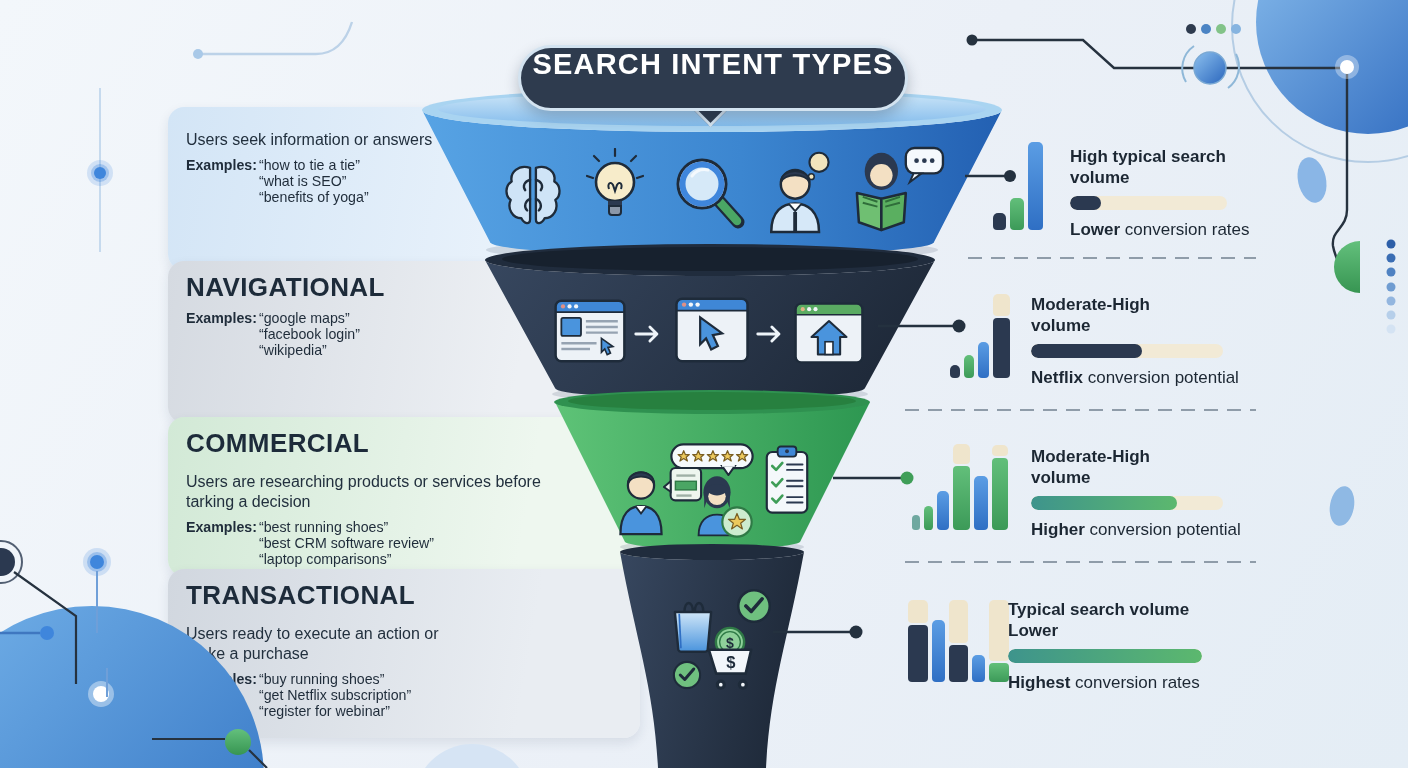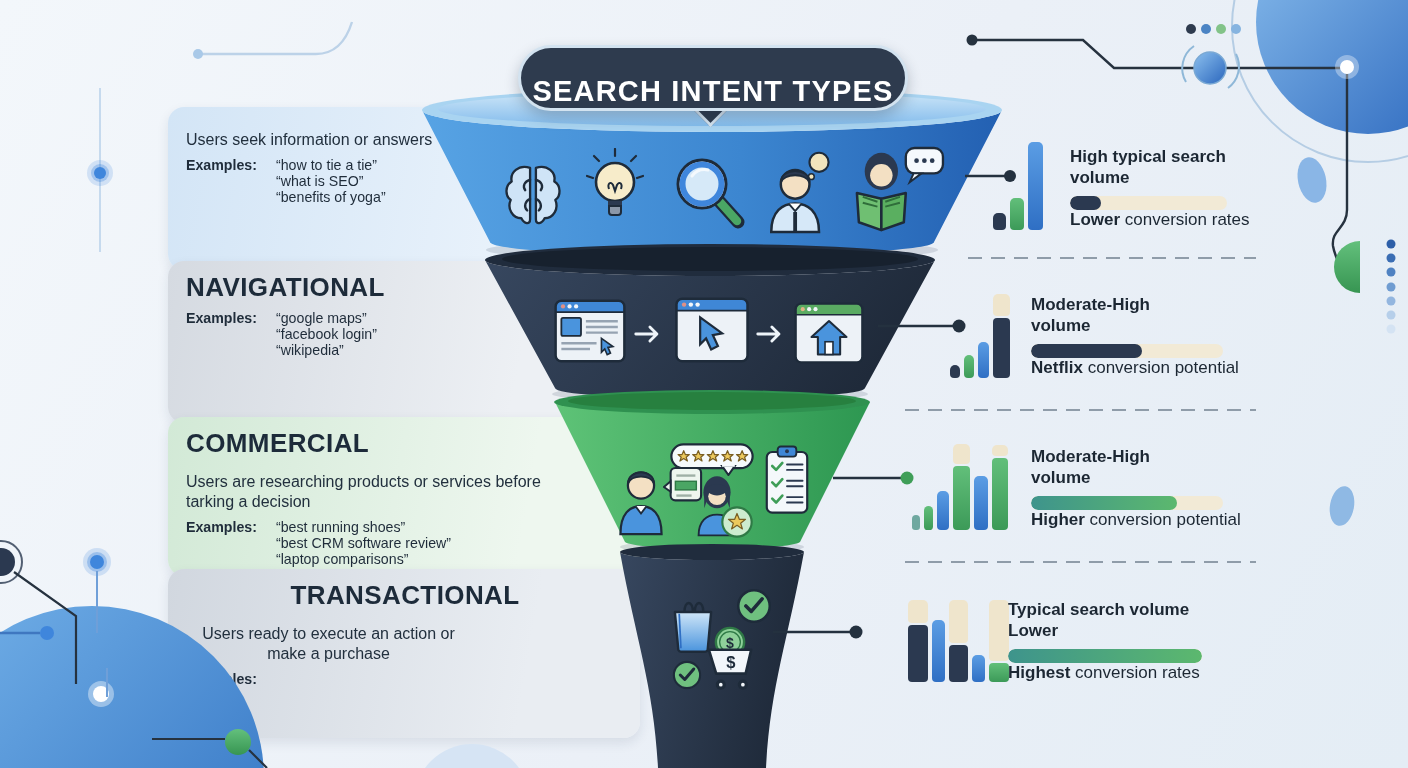--- a/index.html
+++ b/index.html
@@ -11,46 +11,46 @@
   
   .card{position:absolute;border-radius:16px;padding:10px 16px 10px 18px;z-index:1;
     box-shadow:0 5px 12px rgba(30,50,80,.10);}
   .card-informational{left:168px;top:107px;width:430px;height:143px;
     background:linear-gradient(100deg,#d3e5f6 0%,#e9f2fb 75%);}
   .card-navigational{left:168px;top:261px;width:430px;height:142px;
     background:linear-gradient(100deg,#d5dae1 0%,#edf0f4 75%);}
   .card-commercial{left:168px;top:417px;width:438px;height:139px;
     background:linear-gradient(100deg,#d2e9d6 0%,#eef7ef 75%);}
   .card-transactional{left:168px;top:569px;width:438px;height:149px;
-    background:linear-gradient(100deg,#d1d7df 0%,#e9edf2 75%);text-align:center;}
+    background:linear-gradient(100deg,#d1d7df 0%,#e9edf2 75%);}
   .card-title{font-size:26px;font-weight:800;letter-spacing:.4px;color:#1d2b3a;line-height:32px;}
   .card-desc{font-size:16px;line-height:20px;color:#22303e;margin-top:13px;}
   .desc-w1{max-width:410px;}.desc-w2{max-width:260px;}.desc-w3{max-width:380px;}.desc-w4{max-width:285px;}
   .examples{display:flex;margin-top:8px;font-size:14.2px;color:#1f2c3a;line-height:15.8px;}
-  .examples-label{font-weight:700;margin-right:19px;white-space:nowrap;}
+  .examples-label{font-weight:700;margin-right:2px;white-space:nowrap;}
   .example-item{white-space:nowrap;}
   
   .title-badge{position:absolute;left:518px;top:45px;width:384px;height:60px;z-index:6;
     background:#2e3b4e;border:3px solid #d3e3f0;border-radius:34px;
-    display:flex;align-items:flex-end;justify-content:center;
+    display:flex;align-items:flex-start;justify-content:center;
     box-shadow:0 6px 14px rgba(25,40,60,.25);}
   .title-badge span{color:#fff;font-size:29px;font-weight:800;letter-spacing:1.2px;}
   .title-tail{position:absolute;left:696px;top:92px;width:26px;height:26px;z-index:5;
     background:#2e3b4e;transform:rotate(45deg);
     border-right:3px solid #d3e3f0;border-bottom:3px solid #d3e3f0;}
   
   .icon{position:absolute;z-index:4;}
   
   .stat-col{position:absolute;z-index:3;color:#1c2733;}
   .stat-line{font-size:17px;font-weight:600;line-height:21px;}
   .progress-track{height:14px;border-radius:8px;background:#f2ead6;margin-top:8px;overflow:hidden;}
   .progress-fill{height:100%;border-radius:8px;}
   .fill-dark{background:#2b3950;}
   .fill-green{background:linear-gradient(90deg,#3e948c 0%,#5cb86e 100%);}
-  .stat-caption{font-size:17px;margin-top:0;white-space:nowrap;}
+  .stat-caption{font-size:17px;margin-top:10px;white-space:nowrap;}
   .stat-caption b{font-weight:700;}
   
   .mini-chart{position:absolute;display:flex;align-items:flex-end;gap:4px;z-index:3;}
   .bar-col{display:flex;flex-direction:column;justify-content:flex-end;gap:2px;}
   .seg{border-radius:4px;width:100%;}
   .seg:first-child{border-top-left-radius:5px;border-top-right-radius:5px;}
   .seg-navy{background:#2b3950;}
   .seg-blue{background:linear-gradient(180deg,#5b9de4,#2f6fc4);}
   .seg-green{background:linear-gradient(180deg,#62bf7a,#3c9a58);}
   .seg-teal{background:#6fa8a0;}
@@ -96,20 +96,25 @@
         <div class="example-item">“laptop comparisons”</div>
       </span>
     </div>
   </div>
 
   <div class="card card-transactional">
     <div class="card-title">TRANSACTIONAL</div>
     <div class="card-desc desc-w4">Users ready to execute an action or make a purchase</div>
     <div class="examples">
       <span class="examples-label">Examples:</span>
+      <span>
+        <div class="example-item">“buy running shoes”</div>
+        <div class="example-item">“get Netflix subscription”</div>
+        <div class="example-item">“register for webinar”</div>
+      </span>
     </div>
   </div>
 
   <svg class="layer bg-svg" width="1408" height="768" viewBox="0 0 1408 768">
     <defs>
       <linearGradient id="gBlue" x1="0" y1="0" x2="1" y2="0">
         <stop offset="0" stop-color="#57a3e4"></stop>
           <stop offset=".55" stop-color="#3c86d0"></stop>
           <stop offset="1" stop-color="#2360b2"></stop>
       </linearGradient>

